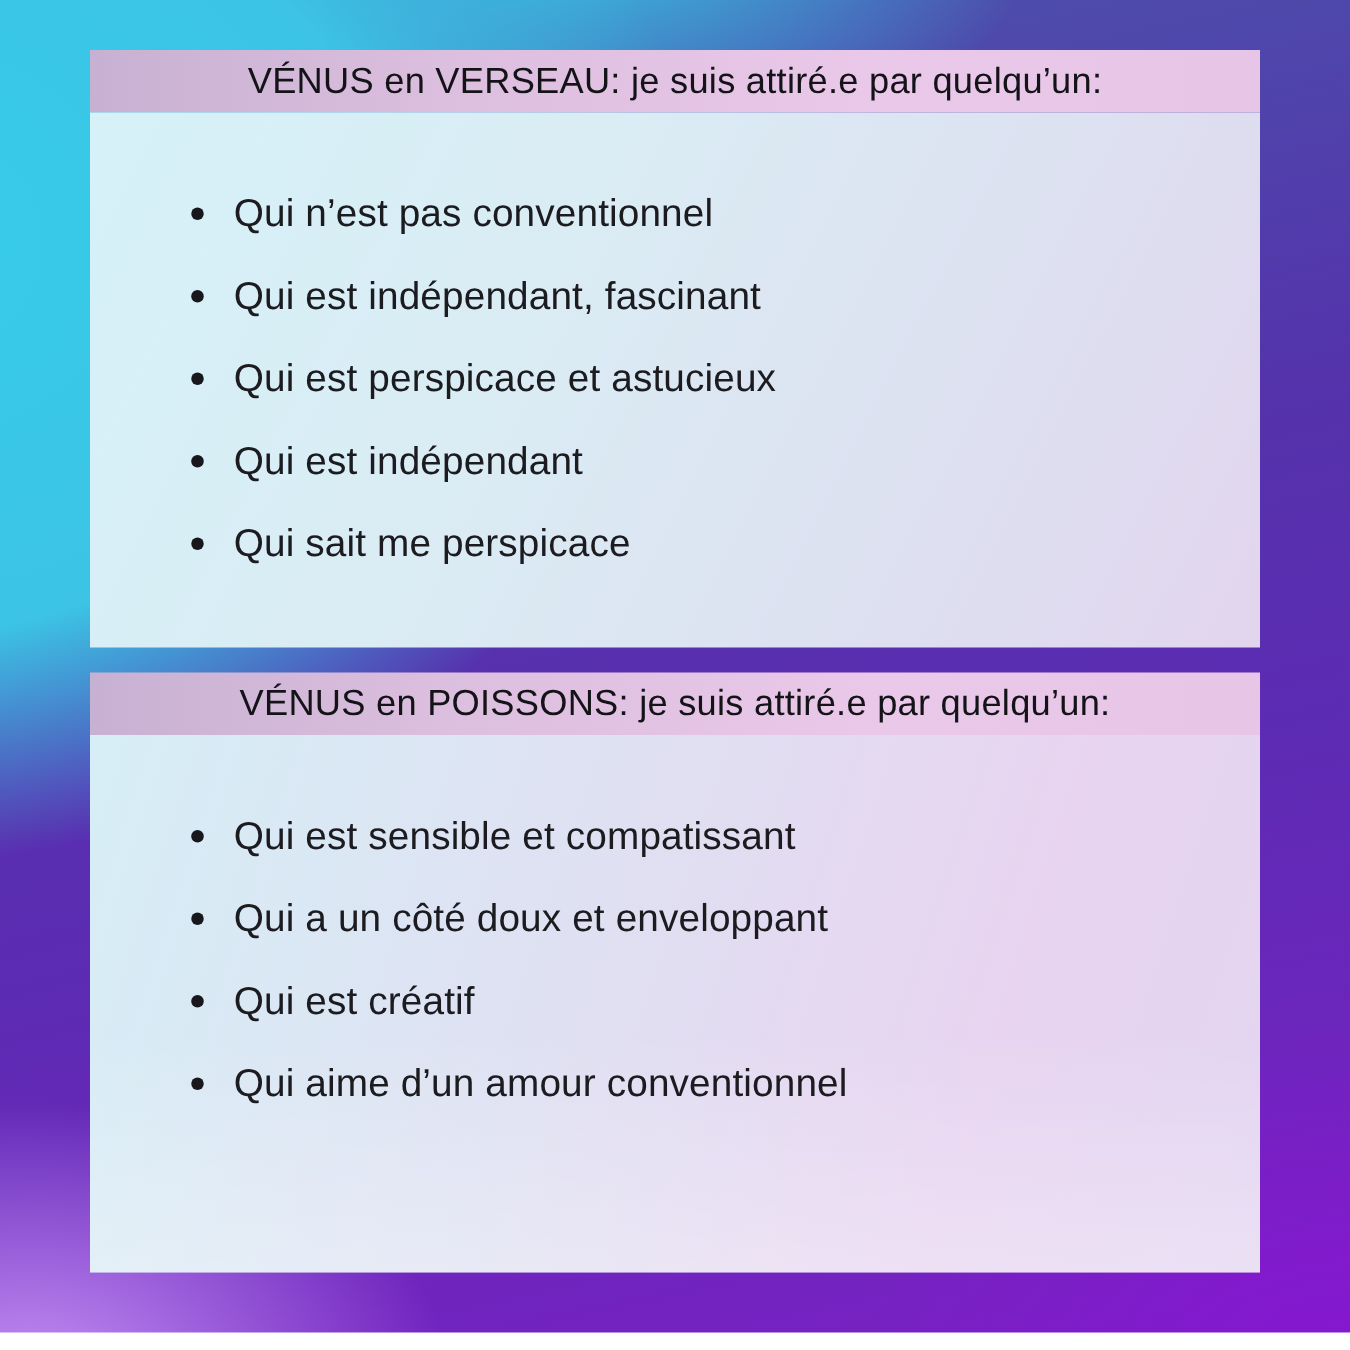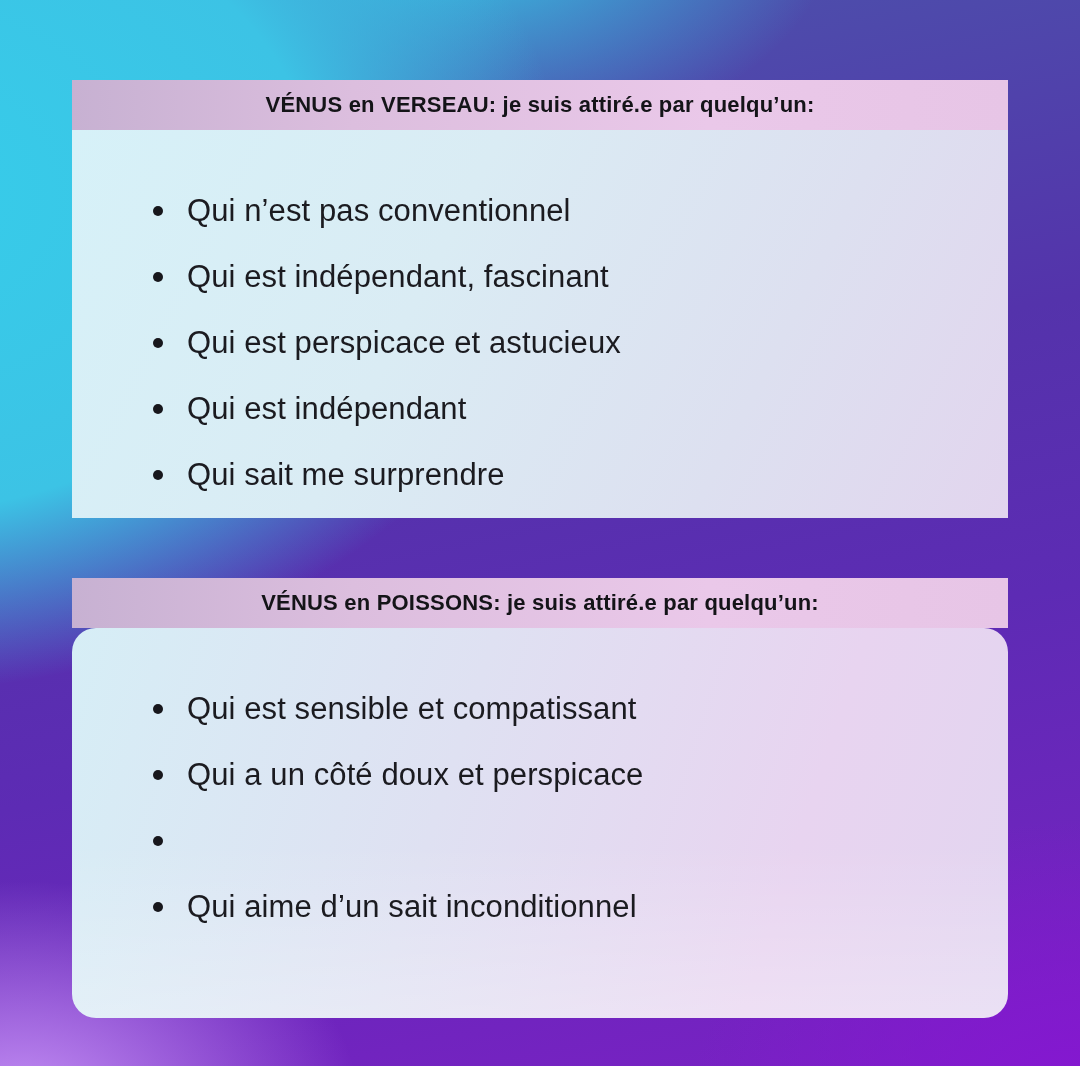--- a/index.html
+++ b/index.html
@@ -43,40 +43,38 @@
   .card-1 { top: 40px;  height: 478px; }
   .card-2 { top: 538px; height: 480px; }
 
   .card-header {
     flex: 0 0 50px;
     height: 50px;
     display: flex;
     align-items: center;
     justify-content: center;
     background: linear-gradient(90deg, #c7b1d2 0%, #dcbede 30%, #eac8e9 68%, #e7c5e6 100%);
-    font-size: 22px;
-    font-weight: 700;
+    font-size: 29px;
+    font-weight: 400;
     letter-spacing: 0.2px;
     color: #141418;
     white-space: nowrap;
-    margin-top: 40px;
   }
   .card-body {
     flex: 1 1 auto;
     box-sizing: border-box;
     padding: 48px 40px 0 81px;
   }
   .card-1 .card-body {
     background: linear-gradient(117deg, #d6f1f8 0%, #daecf4 38%, #dde0f0 72%, #e2d5ee 100%);
   }
   .card-2 .card-body {
     background:
       linear-gradient(180deg, rgba(255,255,255,0) 55%, rgba(255,255,255,0.28) 100%),
       linear-gradient(108deg, #d6eef6 0%, #dfe1f2 40%, #e8d4f0 75%, #e2d5f0 100%);
-    border-radius: 24px;
   }
   .bullet-list {
     list-style: none;
     margin: 0;
     padding: 0;
   }
   .bullet-row {
     display: flex;
     align-items: center;
     height: 66px;
@@ -117,43 +115,44 @@
         <li class="bullet-row">
           <span class="bullet-dot"></span>
           <span class="bullet-text">Qui est perspicace et astucieux</span>
         </li>
         <li class="bullet-row">
           <span class="bullet-dot"></span>
           <span class="bullet-text">Qui est indépendant</span>
         </li>
         <li class="bullet-row">
           <span class="bullet-dot"></span>
-          <span class="bullet-text">Qui sait me surprendre</span>
+          <span class="bullet-text">Qui sait me perspicace</span>
         </li>
       </ul>
     </div>
   </section>
 
   <section class="card card-2">
     <header class="card-header">VÉNUS en POISSONS: je suis attiré.e par quelqu’un:</header>
     <div class="card-body">
       <ul class="bullet-list">
         <li class="bullet-row">
           <span class="bullet-dot"></span>
           <span class="bullet-text">Qui est sensible et compatissant</span>
         </li>
         <li class="bullet-row">
           <span class="bullet-dot"></span>
-          <span class="bullet-text">Qui a un côté doux et perspicace</span>
+          <span class="bullet-text">Qui a un côté doux et enveloppant</span>
         </li>
         <li class="bullet-row">
           <span class="bullet-dot"></span>
+          <span class="bullet-text">Qui est créatif</span>
         </li>
         <li class="bullet-row">
           <span class="bullet-dot"></span>
-          <span class="bullet-text">Qui aime d’un sait inconditionnel</span>
+          <span class="bullet-text">Qui aime d’un amour conventionnel</span>
         </li>
       </ul>
     </div>
   </section>
 
   <div class="bottom-strip"></div>
 </div>
 
 </body></html>

